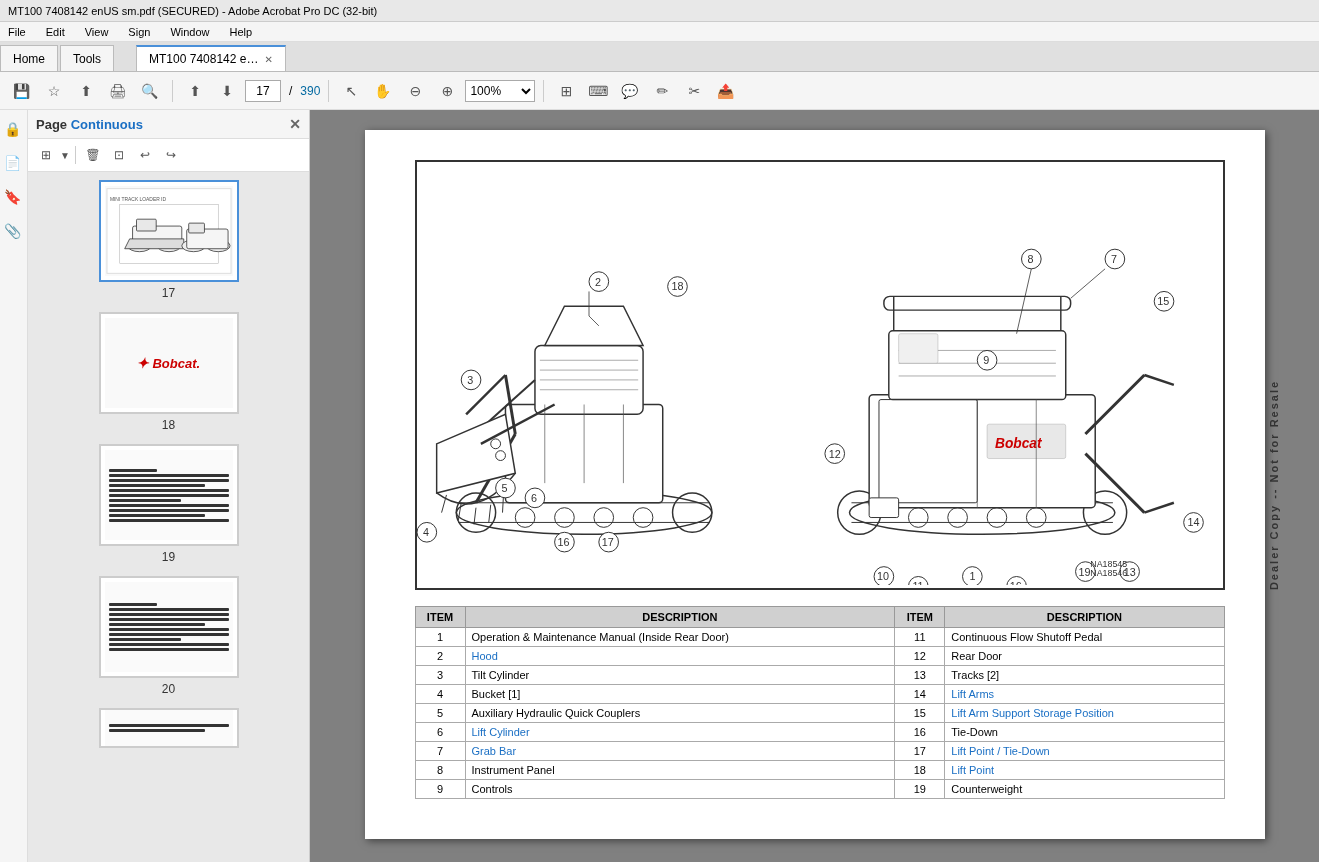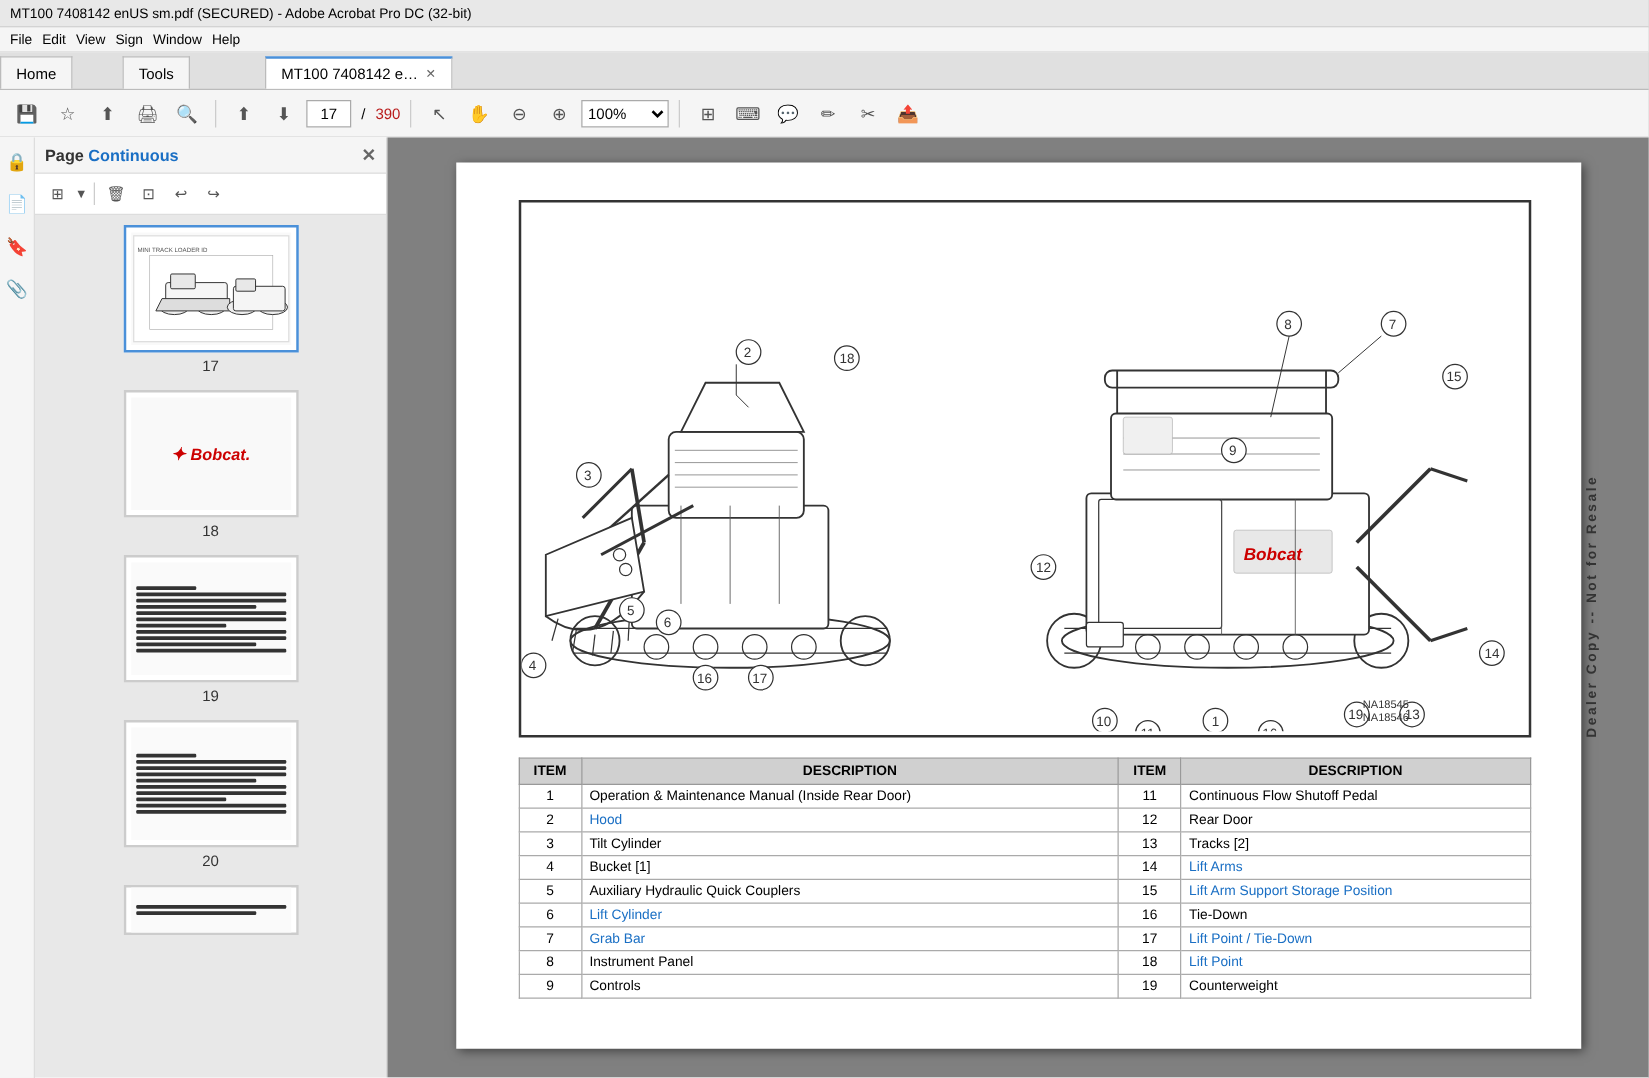--- a/index.html
+++ b/index.html
@@ -19,32 +19,32 @@
 
     
     .menu-bar {
       background: #f5f5f5;
       height: 20px;
       display: flex;
       align-items: center;
       padding: 0 4px;
       font-size: 11px;
       border-bottom: 1px solid #ddd;
+      gap: 12px;
     }
     .menu-item { cursor: pointer; padding: 2px 4px; }
 
     
     .tab-bar {
       background: #e0e0e0;
       height: 30px;
       display: flex;
       align-items: flex-end;
       padding: 0 16px 0 0;
       border-bottom: 1px solid #bbb;
-      gap: 38px;
     }
     .tab {
       height: 26px;
       padding: 0 12px;
       display: flex;
       align-items: center;
       font-size: 12px;
       cursor: pointer;
       border: 1px solid #bbb;
       border-bottom: none;
@@ -69,21 +69,21 @@
     .toolbar-btn {
       width: 28px; height: 28px;
       display: flex; align-items: center; justify-content: center;
       cursor: pointer; border-radius: 3px; font-size: 14px; color: #555;
     }
     .toolbar-separator { width: 1px; height: 22px; background: #ccc; margin: 0 4px; }
     .nav-input {
       width: 36px; height: 22px; text-align: center; border: 1px solid #aaa; font-size: 12px;
       background: white;
     }
-    .nav-total { font-size: 12px; color: #b91c1c; }
+    .nav-total { font-size: 12px; color: #0369a1; }
     .zoom-select {
       width: 70px; height: 22px; font-size: 12px; border: 1px solid #aaa; background: white;
     }
 
     
     .main-layout {
       display: flex;
       height: calc(862px - 22px - 20px - 30px - 38px);
     }
 

